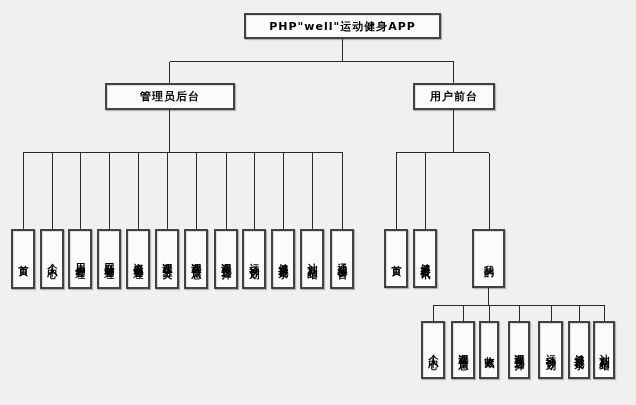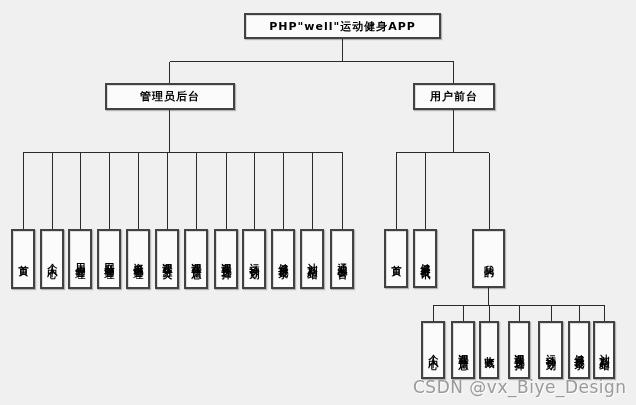--- a/index.html
+++ b/index.html
@@ -134,14 +134,13 @@
       <div class="line" style="left: 579px; top: 306px; width: 1px; height: 15px; background: rgb(42, 42, 42);"></div>
       <div class="box vbox" style="left: 568px; top: 321px; width: 22px; height: 58px;">
         <span>健身记录</span>
       </div>
       <div class="line" style="left: 604px; top: 306px; width: 1px; height: 15px; background: rgb(42, 42, 42);"></div>
       <div class="box vbox" style="left: 593px; top: 321px; width: 22px; height: 58px;">
         <span>计划总结</span>
       </div>
     </div>
 
-  <div class="watermark">CSDN @vx_Biye_Design</div>
 </div>
 
 </body></html>

